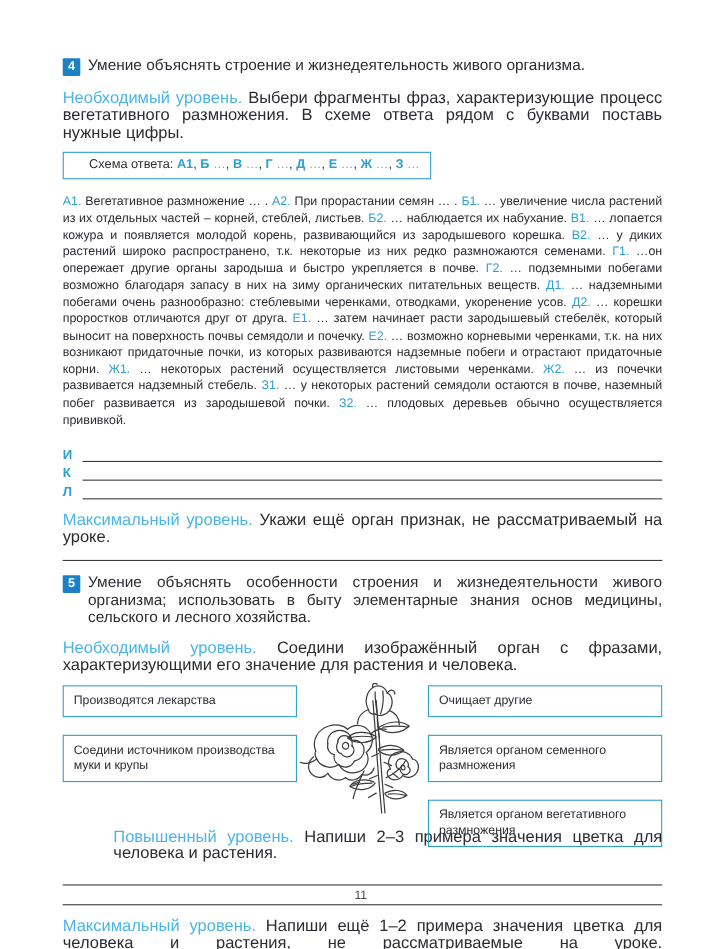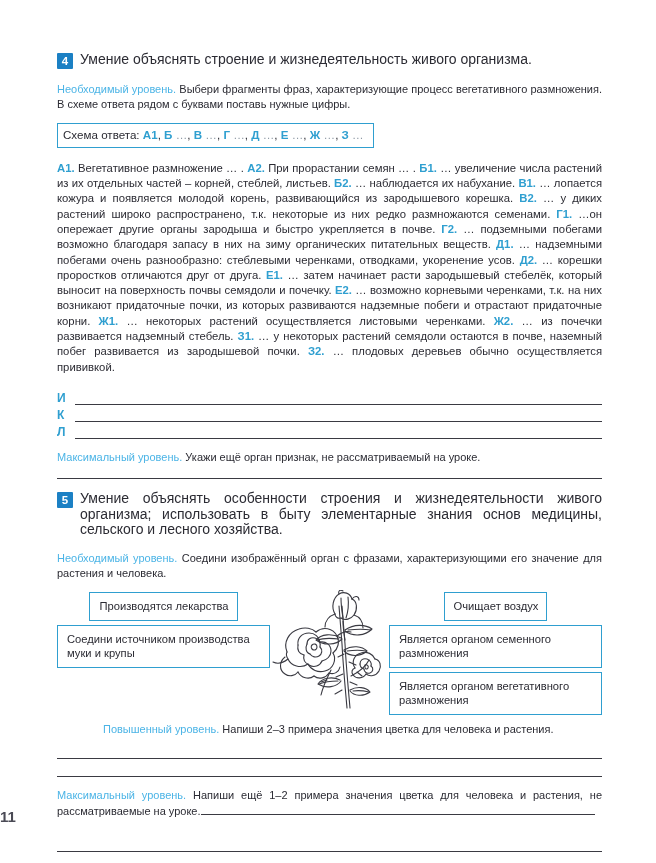--- a/index.html
+++ b/index.html
@@ -50,55 +50,55 @@
   .task-title {
     font-size: 14px;
     line-height: 15.5px;
     color: #2b2b33;
     text-align: justify;
     flex: 1 1 auto;
   }
 
   
   .level-block {
-    font-size: 11px;
+    font-size: 15px;
     line-height: 15.4px;
     color: #2b2b33;
     text-align: justify;
     margin-bottom: 10px;
   }
   .level-label {
     color: #4bb4e6;
   }
 
   
   .scheme-box {
     display: inline-block;
     border: 1px solid #2f9fd0;
-    padding: 4px 9px 5px 5px;
+    padding: 4px 9px 5px 23px;
     font-size: 11.6px;
     line-height: 14px;
     color: #2b2b33;
     margin-bottom: 13px;
     white-space: nowrap;
   }
   .code { color: #2f9fd0; font-weight: bold; }
   .dots { color: #8e99a4; }
 
   
   .fragments {
     font-size: 11.3px;
     line-height: 15.3px;
     text-align: justify;
     color: #2b2b33;
     margin-bottom: 13px;
   }
   .fragments .tag {
     color: #2f9fd0;
-    font-weight: bold;
+    font-weight: normal;
   }
 
   
   .answer-rows { margin-top: 2px; }
   .answer-row {
     display: flex;
     align-items: flex-end;
     gap: 6px;
     height: 17px;
   }
@@ -143,22 +143,21 @@
     height: 116px;
     margin-top: 10px;
     margin-bottom: 14px;
   }
   .match-col {
     position: absolute;
     top: 0;
     width: 213px;
     display: flex;
     flex-direction: column;
-    gap: 4px;
-    align-items: center;
+    gap: 16px;
   }
   .match-col.left { left: 0; }
   .match-col.right { right: 0; }
   .match-box {
     border: 1px solid #2f9fd0;
     box-sizing: border-box;
     padding: 6px 8px 6px 9px;
     font-size: 11.2px;
     line-height: 14.6px;
     color: #2b2b33;
@@ -174,24 +173,23 @@
     width: 118px;
     height: 120px;
   }
 
   
   .page-number {
     position: absolute;
     left: 0;
     right: 0;
     top: 808px;
-    text-align: left;
-    font-size: 15px;
+    text-align: center;
+    font-size: 11px;
     color: #4a4a55;
-    font-weight: bold;
   }
 </style>
 </head>
 <body>
 
 <div id="page">
   <div class="content">
 
     
     <div class="task-head">
@@ -315,21 +313,21 @@
             <path d="M60 80 C56 88 52 96 50 105"></path>
             <path d="M56 90 l-6 2"></path>
 
             <path d="M17 69 C12 73 6 74 2 72"></path>
             <path d="M66 46 C71 42 76 41 80 42"></path>
           </g>
         </svg>
       </div>
 
       <div class="match-col right" id="match-right">
-          <div class="match-box">Очищает воздух</div>
+          <div class="match-box">Очищает другие</div>
           <div class="match-box two-line">Является органом семенного размножения</div>
           <div class="match-box two-line">Является органом вегетативного размножения</div>
         </div>
     </div>
 
     <div class="level-block" style="margin-bottom:4px;padding-left:46px;">
       <span class="level-label">Повышенный уровень.</span><span> Напиши 2–3 примера значения цветка для человека и растения.</span>
     </div>
 
     <div class="blank-line"></div>

